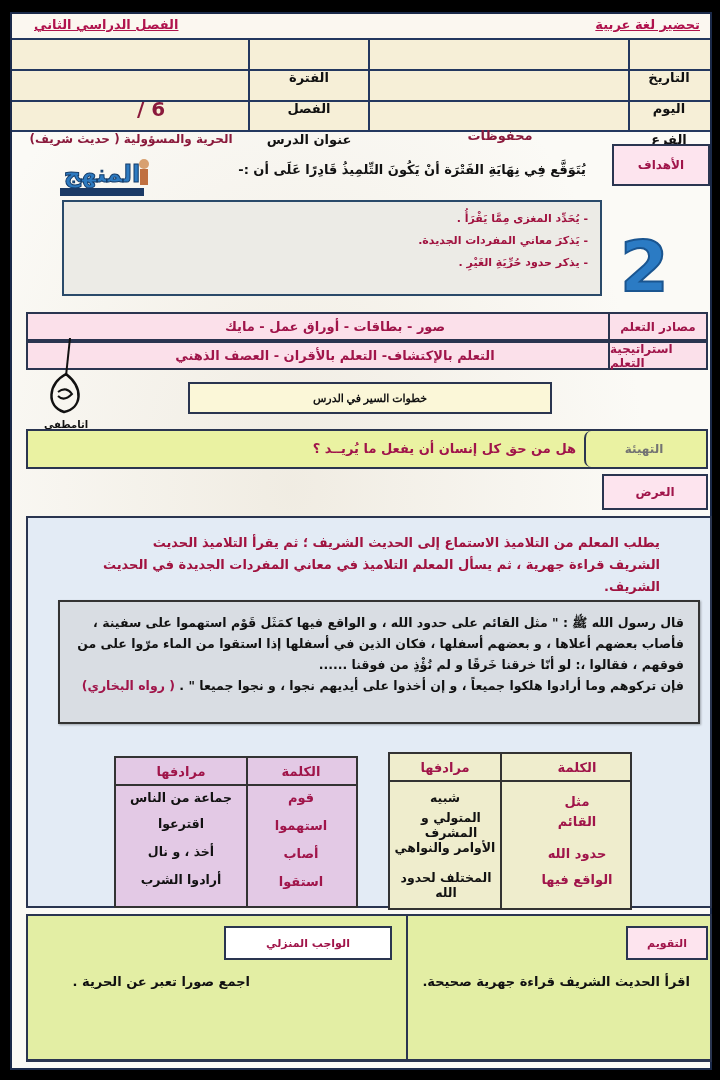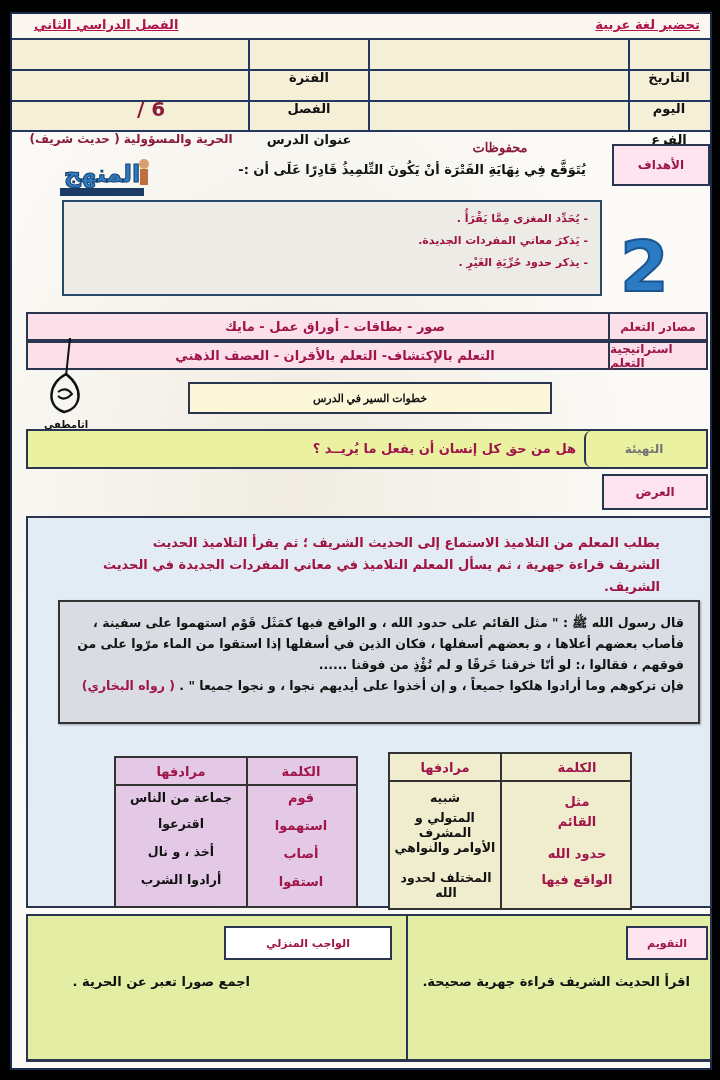--- a/index.html
+++ b/index.html
@@ -88,21 +88,21 @@
     <span class="cell" style="left:360px; top:6px; width:256px;"></span>
     <span class="cell" style="left:240px; top:6px; width:114px;">الفترة</span>
     <span class="cell" style="left:4px; top:6px; width:228px;"></span>
 
     <span class="cell" style="right:6px; top:37px; width:70px;">اليوم</span>
     <span class="cell" style="left:360px; top:37px; width:256px;"></span>
     <span class="cell" style="left:240px; top:37px; width:114px;">الفصل</span>
     <span class="cell maroon" style="left:4px; top:33px; width:270px; font-size:20px; direction:rtl;">6 /</span>
 
     <span class="cell" style="right:6px; top:68px; width:70px;">الفرع</span>
-    <span class="cell maroon" style="left:360px; top:76px; width:256px;font-family:Liberation Serif, serif;">محفوظات</span>
+    <span class="cell maroon" style="left:360px; top:64px; width:256px;">محفوظات</span>
     <span class="cell" style="left:240px; top:68px; width:114px;">عنوان الدرس</span>
     <span class="cell maroon" style="left:4px; top:68px; width:230px; direction:rtl; font-size:12px;">الحرية والمسؤولية ( حديث شريف)</span>
   </div>
 
   <div class="label-box" style="right:0; top:130px; width:98px; height:42px;">الأهداف</div>
   <div class="abs rtl" style="right:124px; top:148px; font-size:13px; color:#111;">يُتَوَقَّع فِي نِهَايَةِ الفَتْرَة أنْ يَكُونَ التِّلمِيذُ قَادِرًا عَلَى أن :-</div>
 
   <svg class="logo1" viewBox="0 0 100 50">
     <rect x="0" y="0" width="100" height="50" fill="none"></rect>
     <text x="50" y="30" font-size="24" text-anchor="middle" fill="#2d7ac0" stroke="#143c6a" stroke-width="1" font-family="DejaVu Sans, sans-serif" font-weight="bold">المنهج</text>
@@ -164,21 +164,21 @@
       <div class="hsep" style="left:0; right:0;"></div>
       <div class="vh" style="right:0; width:106px;">الكلمة</div>
       <div class="vh" style="left:0; width:110px;">مرادفها</div>
 
       <div class="vw" style="right:0; width:106px; top:40px;">مثل</div>
       <div class="vw" style="right:0; width:106px; top:60px;">القائم</div>
       <div class="vw" style="right:0; width:106px; top:92px;">حدود الله</div>
       <div class="vw" style="right:0; width:106px; top:118px;">الواقع فيها</div>
 
       <div class="vs" style="left:0; width:110px; top:36px;">شبيه</div>
-      <div class="vs" style="left:0; width:110px; top:56px;">المتولي و المشرف</div>
+      <div class="vs" style="left:6px; width:110px; top:56px;">المتولي و المشرف</div>
       <div class="vs" style="left:0; width:110px; top:86px;">الأوامر والنواهي</div>
       <div class="vs" style="left:0; width:112px; top:116px;">المختلف لحدود الله</div>
     </div>
 
     <div class="vocab" style="left:86px; top:238px; width:244px; height:152px; background:#e3c9e5;">
       <div class="vsep" style="left:130px;"></div>
       <div class="hsep" style="left:0; right:0;"></div>
       <div class="vh" style="right:0; width:110px;">الكلمة</div>
       <div class="vh" style="left:0; width:130px;">مرادفها</div>
 

